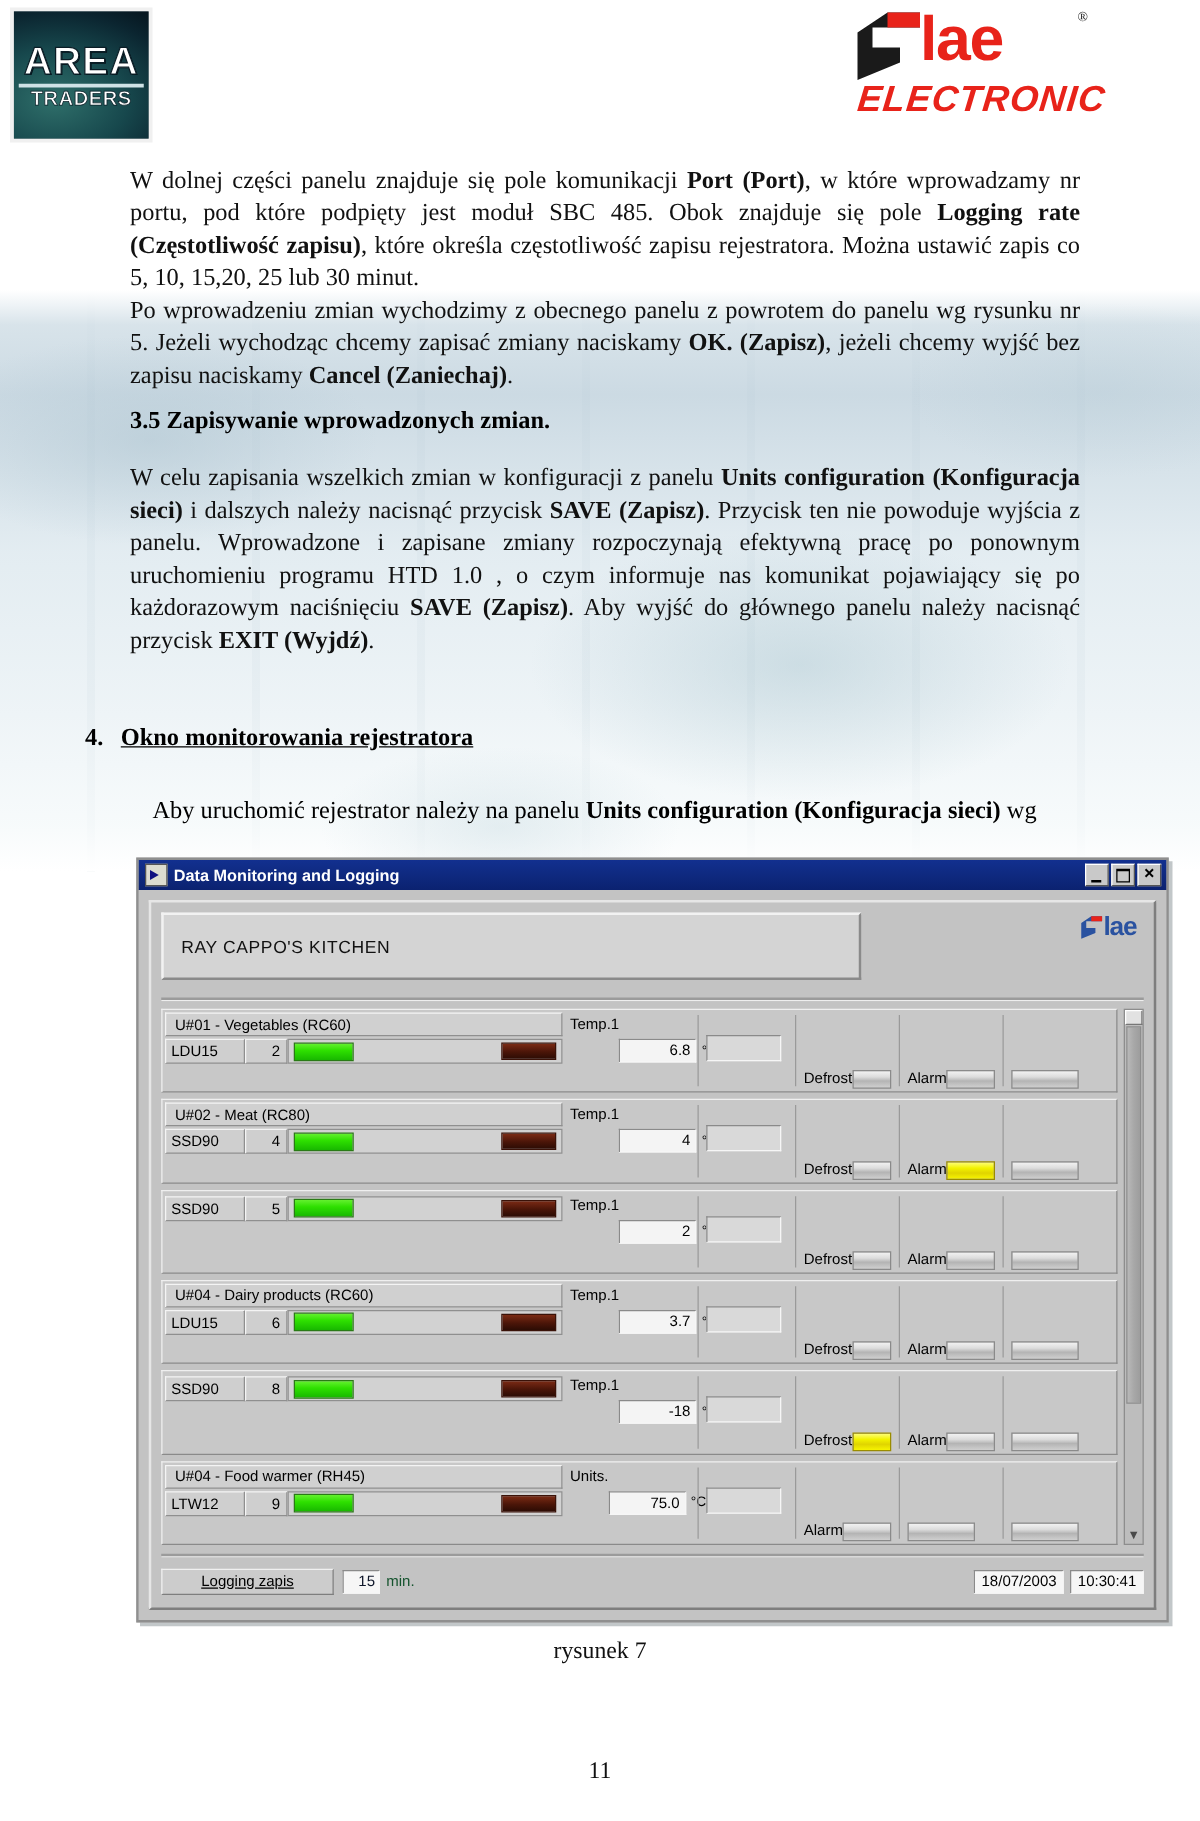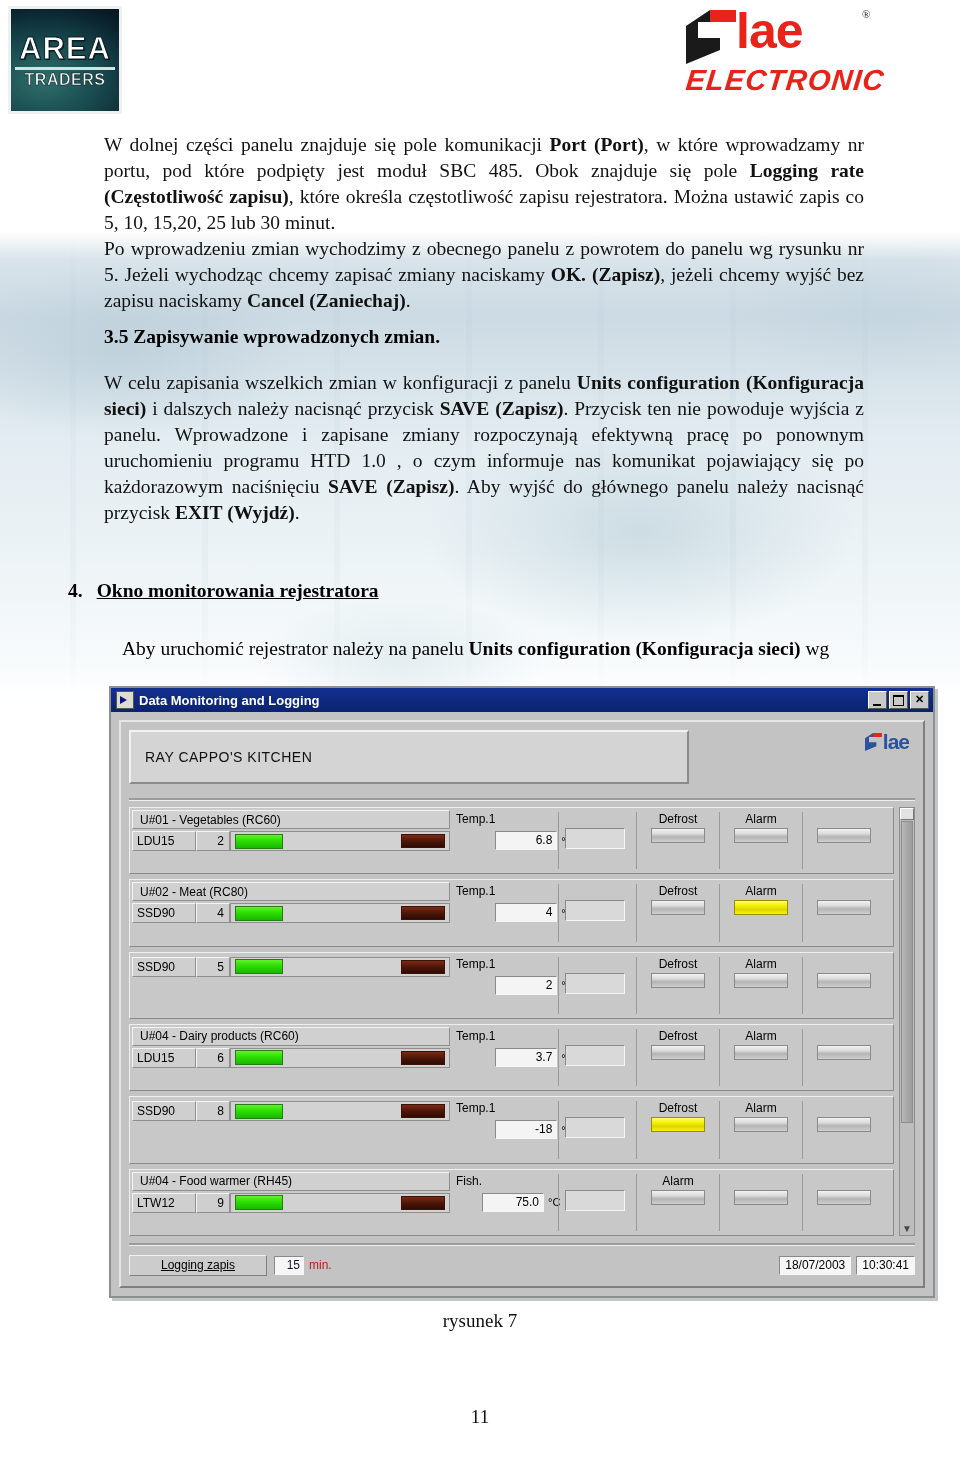--- a/index.html
+++ b/index.html
@@ -181,21 +181,21 @@
     font-size:12px;text-align:right;padding-right:4px;box-sizing:border-box;line-height:17px;color:#000;
   }
   .tunit{font-size:11px;margin-left:4px;color:#000;}
   .vsep{width:1px;background:#9a9a9a;margin:2px 6px 2px 6px;}
   .blankfield{
     width:58px;height:19px;margin-top:18px;background:#d9d9d9;
     border:1px solid #8a8a8a;border-right-color:#f6f6f6;border-bottom-color:#f6f6f6;
   }
 
   .unit .right{flex:1;display:flex;padding-left:2px;box-sizing:border-box;}
-  .btncell{width:70px;display:flex;flex-direction:column;align-items:center;}
+  .btncell{width:70px;display:flex;flex-direction:row;align-items:flex-end;}
   .blabel{font-size:12px;height:18px;line-height:18px;color:#000;}
   .lamp{
     width:52px;height:13px;
     border:1px solid #8a8a8a;
     background:linear-gradient(180deg,#f2f2f2 0%,#dcdcdc 35%,#b4b4b4 60%,#cfcfcf 100%);
   }
   .lamp.on{
     border-color:#9a8c00;
     background:linear-gradient(180deg,#fdfd78 0%,#f2f200 35%,#e0d400 65%,#f6f400 100%);
   }
@@ -223,21 +223,21 @@
     width:138px;height:21px;background:#ccc;
     border:1px solid #f0f0f0;border-right-color:#7e7e7e;border-bottom-color:#7e7e7e;
     font-size:12px;display:flex;align-items:center;justify-content:center;
     text-decoration:underline;color:#000;box-sizing:border-box;
   }
   #lograteval{
     width:30px;height:19px;background:#f6f6f6;margin-left:7px;
     border:1px solid #8a8a8a;border-right-color:#f6f6f6;border-bottom-color:#f6f6f6;
     font-size:12px;text-align:right;padding-right:3px;box-sizing:border-box;line-height:17px;color:#0f172a;
   }
-  #lograteunit{font-size:12px;margin-left:5px;color:#b91c1c;}
+  #lograteunit{font-size:12px;margin-left:5px;color:#14532d;}
   #dtwrap{margin-left:auto;display:flex;gap:5px;}
   #dtwrap div{
     height:19px;background:#f6f6f6;
     border:1px solid #8a8a8a;border-right-color:#f6f6f6;border-bottom-color:#f6f6f6;
     font-size:12px;padding:0 5px;box-sizing:border-box;line-height:17px;color:#000;
   }
 
   #caption{
     position:absolute;left:0;top:1310px;width:960px;text-align:center;
     font-size:19px;color:#111;
@@ -540,21 +540,21 @@
                   <div class="mdl">LTW12</div>
                   <div class="addr">9</div>
                   <div class="statusbar">
                     <div class="led-green"></div>
                     <div class="led-brown"></div>
                   </div>
                 </div>
               </div>
               <div class="mid">
                 <div class="tempcell">
-                  <div class="tlabel">Fish.</div>
+                  <div class="tlabel">Units.</div>
                   <div class="tvalwrap">
                     <div class="tval">75.0</div>
                     <div class="tunit">°C</div>
                   </div>
                 </div>
                 <div class="vsep"></div>
                 <div class="blankfield"></div>
               </div>
               <div class="right">
                 <div class="vsep"></div>

